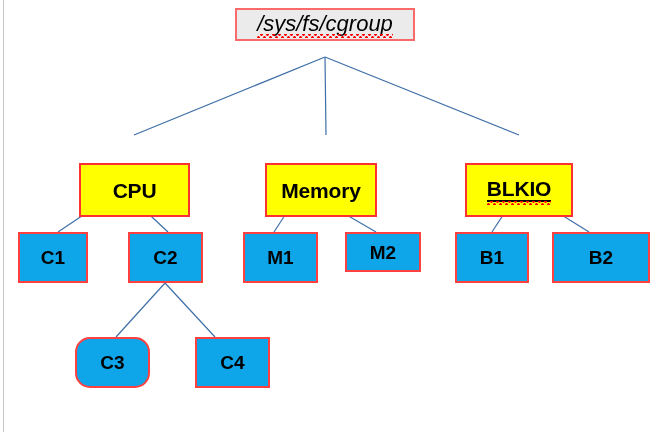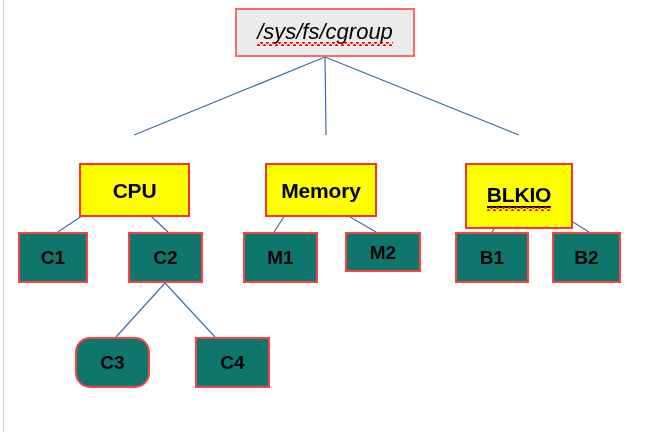--- a/index.html
+++ b/index.html
@@ -35,21 +35,21 @@
     width: 663px;
     height: 432px;
     pointer-events: none;
   }
   .node {
     position: absolute;
     display: flex;
     align-items: center;
     justify-content: center;
     border: 2px solid #ff4040;
-    background: #0f766e;
+    background: #0ea5e9;
     color: #000000;
     font-weight: bold;
     line-height: 1;
     text-align: center;
     white-space: nowrap;
   }
   .node.yellow {
     background: #ffff00;
     border-color: #ff3030;
   }
@@ -110,48 +110,48 @@
       <line x1="122" y1="189" x2="168" y2="232" stroke="#3f6fa8" stroke-width="1.2"></line>
       <line x1="302" y1="189" x2="274" y2="232" stroke="#3f6fa8" stroke-width="1.2"></line>
       <line x1="302" y1="189" x2="376" y2="232" stroke="#3f6fa8" stroke-width="1.2"></line>
       <line x1="520" y1="189" x2="492" y2="232" stroke="#3f6fa8" stroke-width="1.2"></line>
       <line x1="520" y1="189" x2="589" y2="232" stroke="#3f6fa8" stroke-width="1.2"></line>
       <line x1="165" y1="283" x2="116" y2="337" stroke="#3f6fa8" stroke-width="1.2"></line>
       <line x1="165" y1="283" x2="215" y2="337" stroke="#3f6fa8" stroke-width="1.2"></line>
     </svg>
 
   <div id="node-layer">
-      <div class="node root" style="left: 235px; top: 8px; width: 180px; height: 49px;">
+      <div class="node root" style="left: 235px; top: 8px; width: 180px; height: 33px;">
         <span class="squiggle">/sys/fs/cgroup</span>
       </div>
       <div class="node group yellow" style="left: 79px; top: 135px; width: 111px; height: 54px;">
         <span class="no-squiggle">CPU</span>
       </div>
       <div class="node group yellow" style="left: 265px; top: 135px; width: 112px; height: 54px;">
         <span class="no-squiggle">Memory</span>
       </div>
-      <div class="node group yellow" style="left: 465px; top: 135px; width: 108px; height: 66px;">
+      <div class="node group yellow" style="left: 465px; top: 135px; width: 108px; height: 54px;">
         <span class="squiggle underlined" style="display: inline-block;">BLKIO</span>
       </div>
       <div class="node leaf" style="left: 18px; top: 232px; width: 70px; height: 51px;">
         <span class="no-squiggle">C1</span>
       </div>
       <div class="node leaf" style="left: 128px; top: 232px; width: 75px; height: 51px;">
         <span class="no-squiggle">C2</span>
       </div>
       <div class="node leaf" style="left: 243px; top: 232px; width: 75px; height: 51px;">
         <span class="no-squiggle">M1</span>
       </div>
       <div class="node leaf" style="left: 345px; top: 232px; width: 76px; height: 40px;">
         <span class="no-squiggle">M2</span>
       </div>
       <div class="node leaf" style="left: 455px; top: 232px; width: 74px; height: 51px;">
         <span class="no-squiggle">B1</span>
       </div>
-      <div class="node leaf" style="left: 552px; top: 232px; width: 69px; height: 51px;">
+      <div class="node leaf" style="left: 552px; top: 232px; width: 98px; height: 51px;">
         <span class="no-squiggle">B2</span>
       </div>
       <div class="node leaf" style="left: 75px; top: 337px; width: 75px; height: 51px; border-radius: 15px;">
         <span class="no-squiggle">C3</span>
       </div>
       <div class="node leaf" style="left: 175px; top: 337px; width: 75px; height: 51px; margin-left: 20px;">
         <span class="no-squiggle">C4</span>
       </div>
     </div>
 

